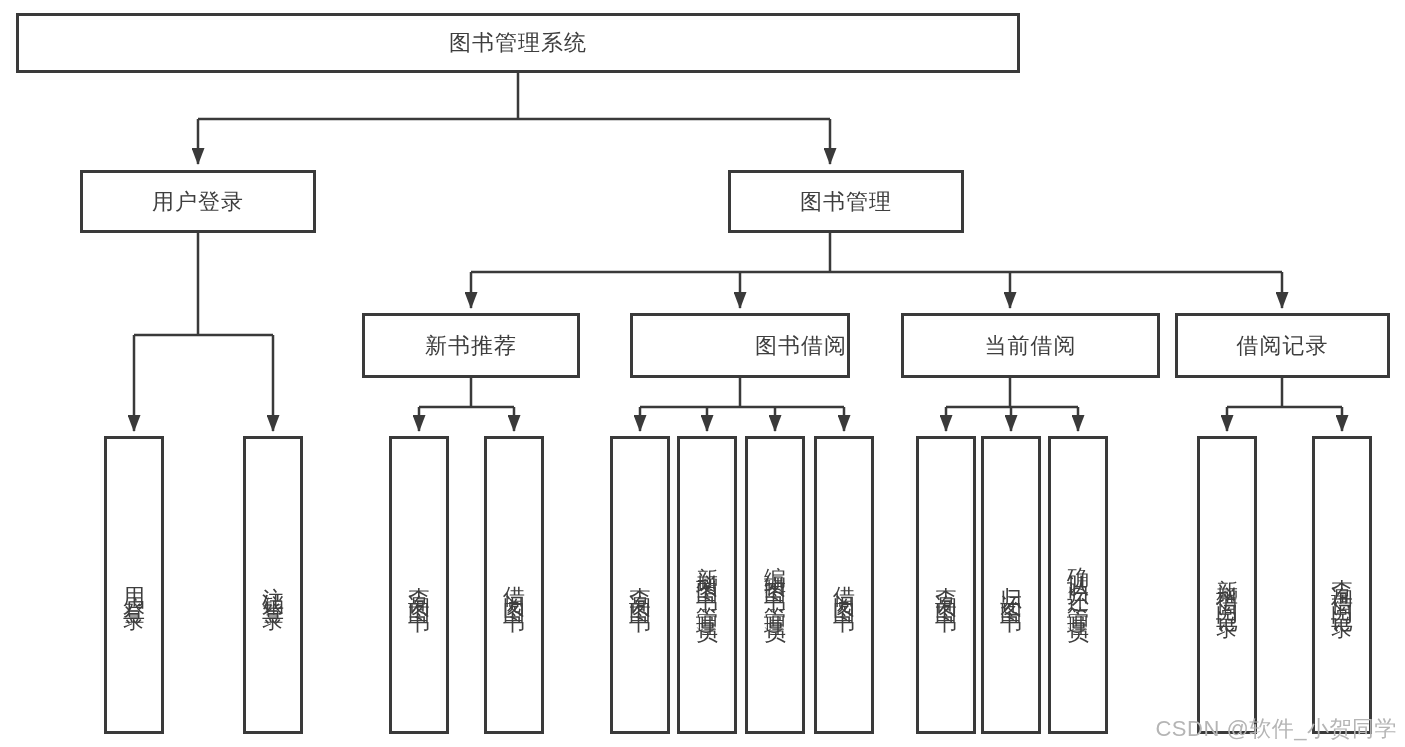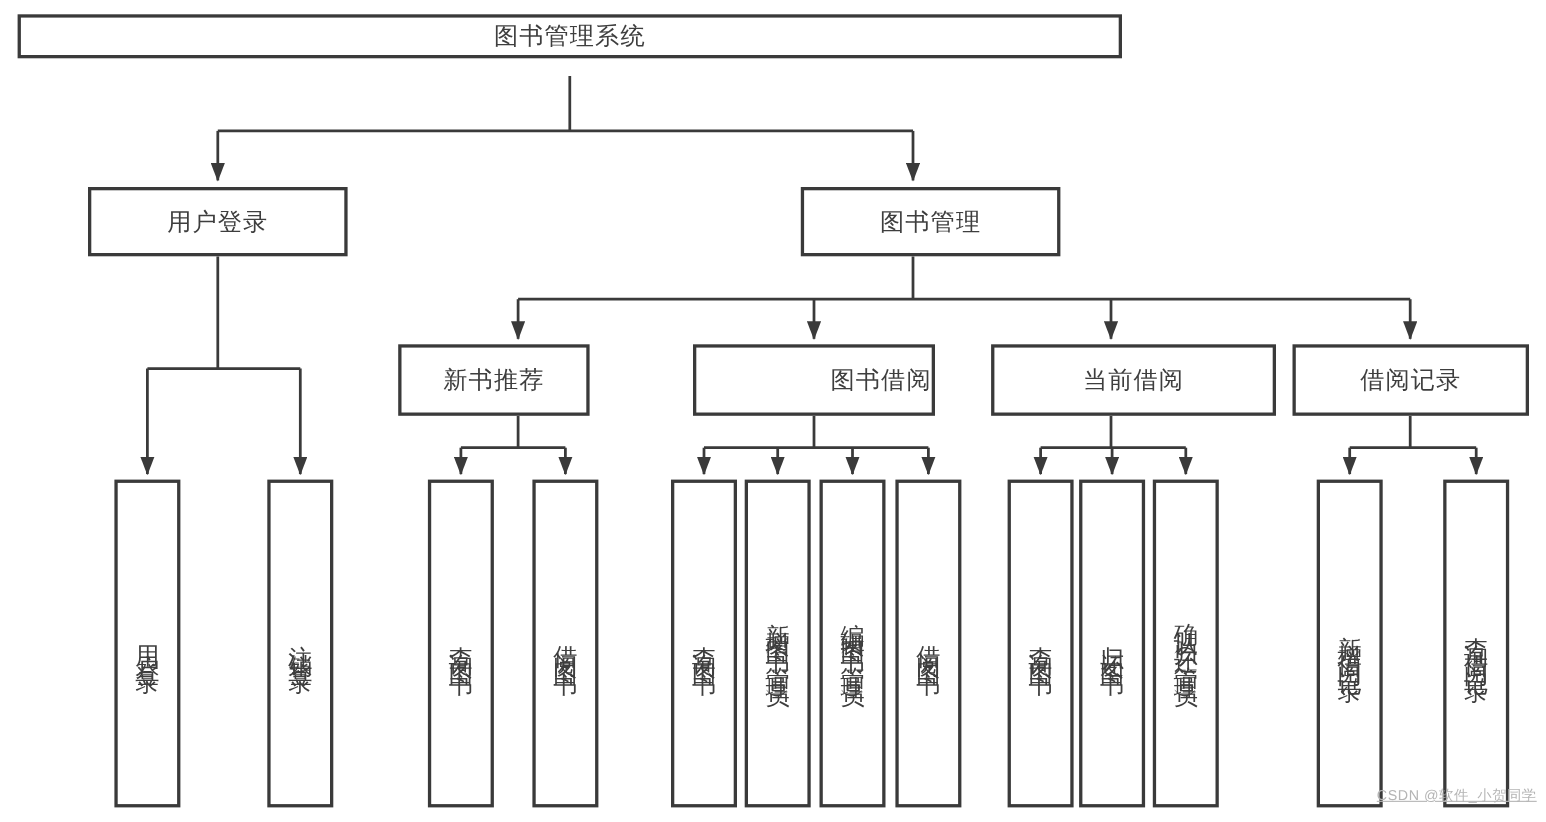--- a/index.html
+++ b/index.html
@@ -39,26 +39,25 @@
   .leaf .vtext{
     writing-mode:vertical-rl;
     text-orientation:mixed;
     line-height:1;
     letter-spacing:8px;
     white-space:nowrap;
   }
   .watermark{
     position:absolute;
     top:714px;right:8px;
-    font-size:13px;
+    font-size:22px;
     letter-spacing:0.5px;
     color:var(--wm);
     z-index:5;
     white-space:nowrap;
-    text-decoration:underline;
   }
 </style>
 </head>
 <body>
 
 <div class="stage">
 
   <svg class="connectors" viewBox="0 0 1405 747" xmlns="http://www.w3.org/2000/svg">
     <defs>
       <marker id="arw" markerUnits="userSpaceOnUse" markerWidth="17" markerHeight="13" refX="16" refY="6.5" orient="auto">
@@ -90,32 +89,32 @@
       <line x1="775" y1="407" x2="775" y2="431"></line>
       <line x1="844" y1="407" x2="844" y2="431"></line>
       <line x1="946" y1="407" x2="946" y2="431"></line>
       <line x1="1011" y1="407" x2="1011" y2="431"></line>
       <line x1="1078" y1="407" x2="1078" y2="431"></line>
       <line x1="1227" y1="407" x2="1227" y2="431"></line>
       <line x1="1342" y1="407" x2="1342" y2="431"></line>
     </g>
   </svg>
 
-  <div class="node" style="left:16px;top:13px;width:1004px;height:40px;">
+  <div class="node" style="left:16px;top:13px;width:1004px;height:60px;">
     <span>图书管理系统</span>
   </div>
 
   <div class="node" style="left:80px;top:170px;width:236px;height:63px;">
     <span>用户登录</span>
   </div>
   <div class="node" style="left:712px;top:170px;width:236px;height:63px;margin-left:16px;">
     <span>图书管理</span>
   </div>
 
-  <div class="node" style="left:362px;top:313px;width:174px;height:65px;">
+  <div class="node" style="left:362px;top:313px;width:218px;height:65px;">
     <span>新书推荐</span>
   </div>
   <div class="node" style="left:630px;top:313px;width:220px;height:65px;justify-content:flex-end;">
     <span>图书借阅</span>
   </div>
   <div class="node" style="left:901px;top:313px;width:259px;height:65px;">
     <span>当前借阅</span>
   </div>
   <div class="node" style="left:1175px;top:313px;width:215px;height:65px;">
     <span>借阅记录</span>

